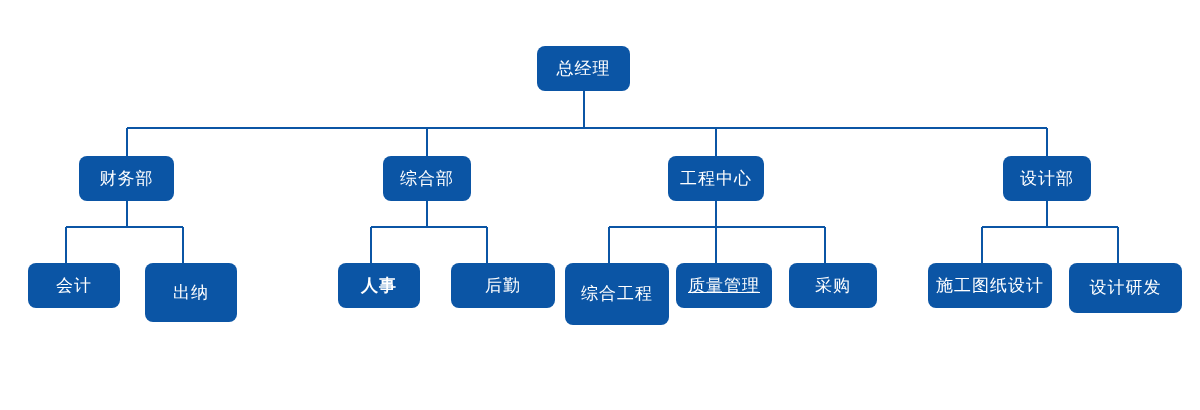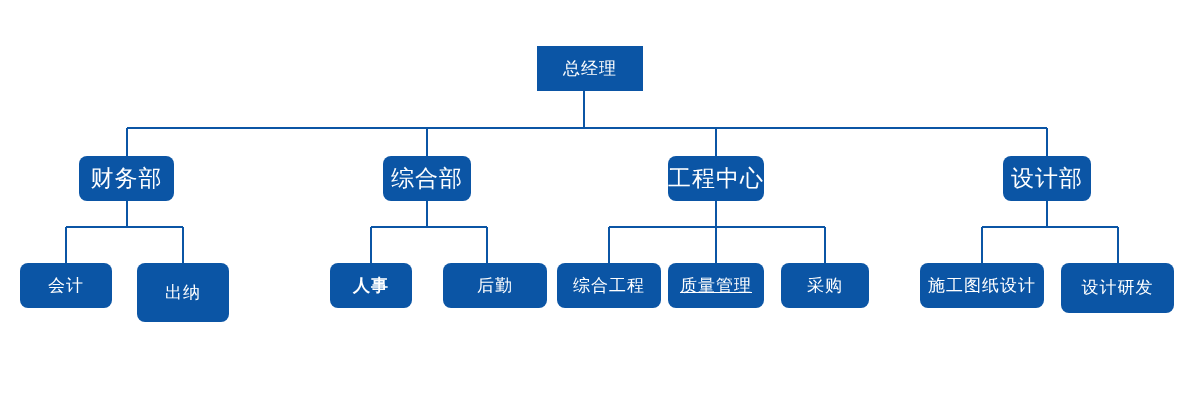--- a/index.html
+++ b/index.html
@@ -35,22 +35,22 @@
     display: flex;
     align-items: center;
     justify-content: center;
     font-size: 17px;
     letter-spacing: 1px;
     line-height: 1;
     white-space: nowrap;
     font-weight: 400;
   }
   .node.level-0 { font-size: 17px; }
-  .node.level-1 { font-size: 23px; }
-  .node.level-2 { font-size: 17px; }
+  .node.level-1 { font-size: 17px; }
+  .node.level-2 { font-size: 17px; margin-left: 8px; }
   .node-label {
     display: block;
     padding-bottom: 1px;
   }
 </style>
 </head>
 <body>
 
 <div id="chart-root">
   <svg id="connector-layer" viewBox="0 0 1200 410" width="1200" height="410" xmlns="http://www.w3.org/2000/svg">
@@ -72,21 +72,21 @@
       <line x1="609" y1="227" x2="825" y2="227" stroke="#0B55A5" stroke-width="2" shape-rendering="crispEdges"></line>
       <line x1="609" y1="227" x2="609" y2="263" stroke="#0B55A5" stroke-width="2" shape-rendering="crispEdges"></line>
       <line x1="716" y1="227" x2="716" y2="263" stroke="#0B55A5" stroke-width="2" shape-rendering="crispEdges"></line>
       <line x1="825" y1="227" x2="825" y2="263" stroke="#0B55A5" stroke-width="2" shape-rendering="crispEdges"></line>
       <line x1="1047" y1="201" x2="1047" y2="227" stroke="#0B55A5" stroke-width="2" shape-rendering="crispEdges"></line>
       <line x1="982" y1="227" x2="1117.5" y2="227" stroke="#0B55A5" stroke-width="2" shape-rendering="crispEdges"></line>
       <line x1="982" y1="227" x2="982" y2="263" stroke="#0B55A5" stroke-width="2" shape-rendering="crispEdges"></line>
       <line x1="1117.5" y1="227" x2="1117.5" y2="263" stroke="#0B55A5" stroke-width="2" shape-rendering="crispEdges"></line>
     </svg>
   <div id="node-layer">
-      <div class="node level-0" style="left: 537px; top: 46px; width: 106px; height: 45px; background: rgb(11, 85, 165); color: rgb(255, 255, 255); border-radius: 0;">
+      <div class="node level-0" style="left: 537px; top: 46px; width: 93px; height: 45px; background: rgb(11, 85, 165); color: rgb(255, 255, 255); border-radius: 8px;">
         <span class="node-label">总经理</span>
       </div>
       <div class="node level-1" style="left: 79px; top: 156px; width: 95px; height: 45px; background: rgb(11, 85, 165); color: rgb(255, 255, 255); border-radius: 8px;">
         <span class="node-label">财务部</span>
       </div>
       <div class="node level-1" style="left: 383px; top: 156px; width: 88px; height: 45px; background: rgb(11, 85, 165); color: rgb(255, 255, 255); border-radius: 8px;">
         <span class="node-label">综合部</span>
       </div>
       <div class="node level-1" style="left: 668px; top: 156px; width: 96px; height: 45px; background: rgb(11, 85, 165); color: rgb(255, 255, 255); border-radius: 8px;">
         <span class="node-label">工程中心</span>
@@ -99,21 +99,21 @@
       </div>
       <div class="node level-2" style="left: 137px; top: 263px; width: 92px; height: 59px; background: rgb(11, 85, 165); color: rgb(255, 255, 255); border-radius: 8px;">
         <span class="node-label">出纳</span>
       </div>
       <div class="node level-2" style="left: 330px; top: 263px; width: 82px; height: 45px; background: rgb(11, 85, 165); color: rgb(255, 255, 255); border-radius: 8px; font-weight: bold;">
         <span class="node-label">人事</span>
       </div>
       <div class="node level-2" style="left: 443px; top: 263px; width: 104px; height: 45px; background: rgb(11, 85, 165); color: rgb(255, 255, 255); border-radius: 8px;">
         <span class="node-label">后勤</span>
       </div>
-      <div class="node level-2" style="left: 557px; top: 263px; width: 104px; height: 45px; background: rgb(11, 85, 165); color: rgb(255, 255, 255); border-radius: 8px;">
+      <div class="node level-2" style="left: 557px; top: 263px; width: 104px; height: 62px; background: rgb(11, 85, 165); color: rgb(255, 255, 255); border-radius: 8px;">
         <span class="node-label">综合工程</span>
       </div>
       <div class="node level-2" style="left: 668px; top: 263px; width: 96px; height: 45px; background: rgb(11, 85, 165); color: rgb(255, 255, 255); border-radius: 8px; text-decoration: underline;">
         <span class="node-label">质量管理</span>
       </div>
       <div class="node level-2" style="left: 781px; top: 263px; width: 88px; height: 45px; background: rgb(11, 85, 165); color: rgb(255, 255, 255); border-radius: 8px;">
         <span class="node-label">采购</span>
       </div>
       <div class="node level-2" style="left: 920px; top: 263px; width: 124px; height: 45px; background: rgb(11, 85, 165); color: rgb(255, 255, 255); border-radius: 8px;">
         <span class="node-label">施工图纸设计</span>

